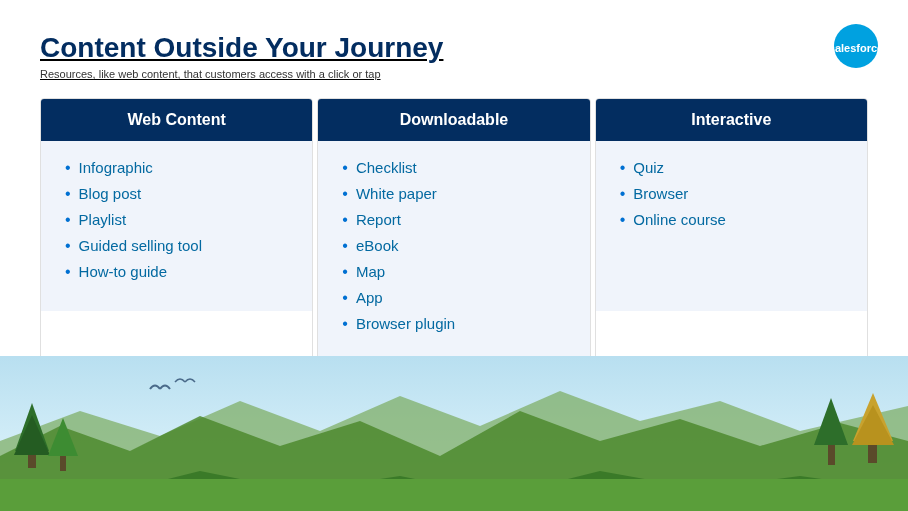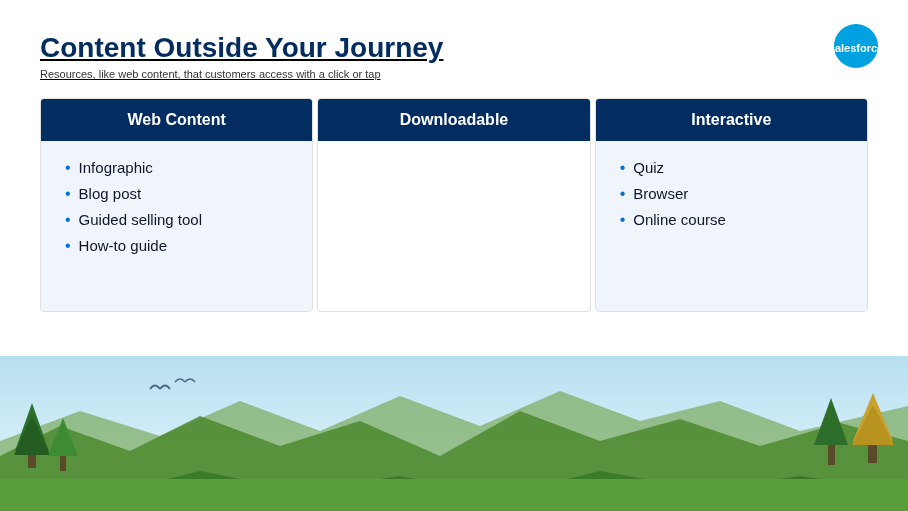--- a/index.html
+++ b/index.html
@@ -67,21 +67,21 @@
       min-height: 170px;
     }
 
     .column-body ul {
       list-style: none;
       padding: 0;
     }
 
     .column-body ul li {
       font-size: 15px;
-      color: #0f172a;
+      color: #0369a1;
       margin-bottom: 8px;
       display: flex;
       align-items: flex-start;
     }
 
     .column-body ul li::before {
       content: '•';
       color: #0070d2;
       font-size: 16px;
       margin-right: 8px;
@@ -166,28 +166,40 @@
   </div>
 
   <div class="columns">
 
     <div class="column">
       <div class="column-header">Web Content</div>
       <div class="column-body">
         <ul>
           <li>Infographic</li>
           <li>Blog post</li>
+          <li>Playlist</li>
           <li>Guided selling tool</li>
           <li>How-to guide</li>
         </ul>
       </div>
     </div>
 
     <div class="column">
       <div class="column-header">Downloadable</div>
+      <div class="column-body">
+        <ul>
+          <li>Checklist</li>
+          <li>White paper</li>
+          <li>Report</li>
+          <li>eBook</li>
+          <li>Map</li>
+          <li>App</li>
+          <li>Browser plugin</li>
+        </ul>
+      </div>
     </div>
 
     <div class="column">
       <div class="column-header">Interactive</div>
       <div class="column-body">
         <ul>
           <li>Quiz</li>
           <li>Browser</li>
           <li>Online course</li>
         </ul>

